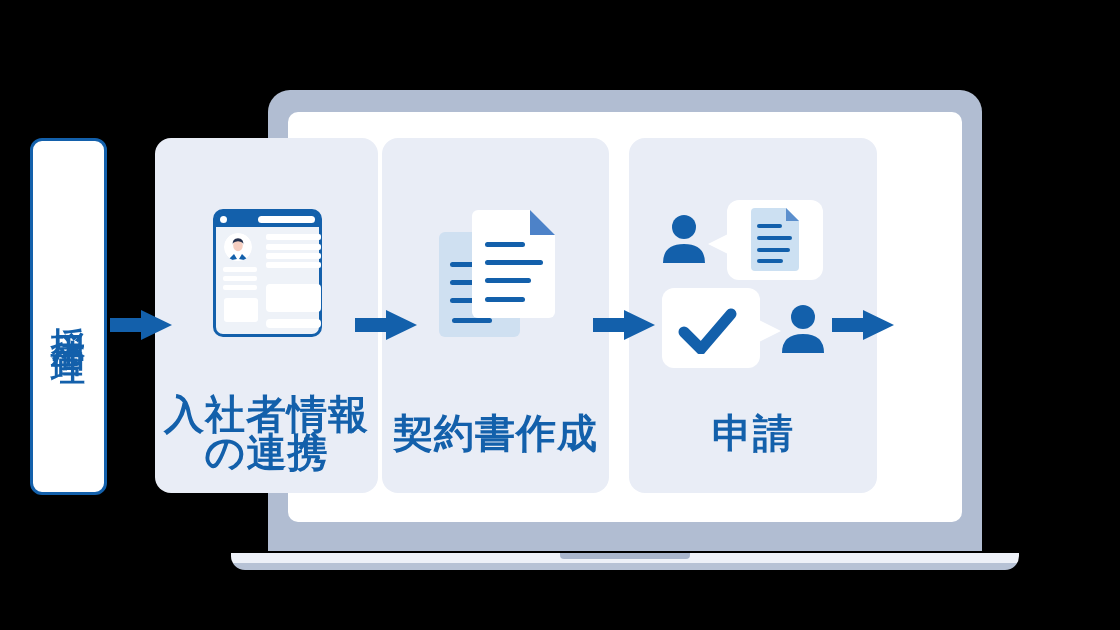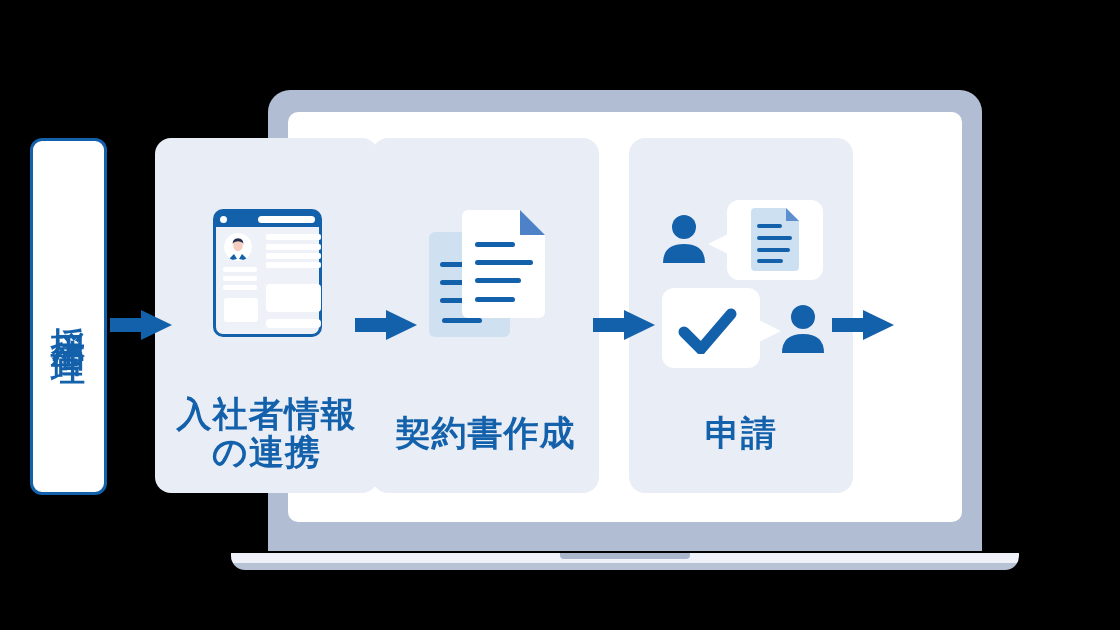--- a/index.html
+++ b/index.html
@@ -10,21 +10,21 @@
   .abs{position:absolute;}
   
   .laptop-shell{left:268px;top:90px;width:714px;height:461px;background:#b1bdd2;border-radius:22px 22px 0 0;}
   .laptop-screen{left:288px;top:112px;width:674px;height:410px;background:#ffffff;border-radius:10px;}
   .laptop-base{left:231px;top:553px;width:788px;height:17px;border-radius:0 0 14px 14px;
     background:linear-gradient(#eef1f8 0 58%,#b7c2d5 58% 100%);}
   .laptop-notch{left:560px;top:553px;width:130px;height:6px;background:#aab6cc;border-radius:0 0 4px 4px;}
   
   .panel{top:138px;height:355px;background:#e9edf6;border-radius:16px;}
   .step-label{left:0;right:0;top:240px;height:110px;display:flex;align-items:center;justify-content:center;
-    text-align:center;color:#1360ab;font-size:35px;line-height:38px;font-weight:800;white-space:pre-line;letter-spacing:1px;}
+    text-align:center;color:#1360ab;font-size:40px;line-height:38px;font-weight:800;white-space:pre-line;letter-spacing:1px;}
   
   .source-box{left:30px;top:138px;width:77px;height:357px;background:#fff;border:3px solid #1360ab;border-radius:12px;
     box-sizing:border-box;display:flex;align-items:center;justify-content:center;}
   .source-label{writing-mode:vertical-rl;text-orientation:upright;color:#1360ab;font-size:34px;font-weight:800;letter-spacing:8px;}
   
   .flow-arrow{width:62px;height:30px;top:310px;}
   .flow-arrow .bar{position:absolute;left:0;top:8px;width:31px;height:14px;background:#1360ab;}
   .flow-arrow .head{position:absolute;left:31px;top:0;width:0;height:0;
     border-left:31px solid #1360ab;border-top:15px solid transparent;border-bottom:15px solid transparent;}
   
@@ -83,40 +83,40 @@
       <div class="w" style="left:50px;top:32px;width:55px;height:6px;"></div>
       <div class="w" style="left:50px;top:41px;width:55px;height:6px;"></div>
       <div class="w" style="left:50px;top:50px;width:55px;height:6px;"></div>
       <div class="w" style="left:50px;top:72px;width:55px;height:28px;border-radius:4px;"></div>
       <div class="w" style="left:50px;top:107px;width:55px;height:9px;border-radius:4px;"></div>
     </div>
     <div class="abs step-label">入社者情報
 の連携</div>
   </div>
 
-  <div class="abs panel" style="left:372px;width:227px;">
+  <div class="abs panel" style="left:382px;width:227px;">
     <div>
       <div class="abs" style="left:57px;top:94px;width:81px;height:105px;background:#cfe0f1;border-radius:6px;"></div>
       <div class="doc-line" style="left:68px;top:124px;width:40px;"></div>
       <div class="doc-line" style="left:68px;top:142px;width:40px;"></div>
       <div class="doc-line" style="left:68px;top:160px;width:40px;"></div>
       <div class="abs" style="left:90px;top:72px;width:83px;height:108px;background:#fff;border-radius:6px;
            clip-path:polygon(0 0, calc(100% - 25px) 0, 100% 25px, 100% 100%, 0 100%);"></div>
       <div class="abs" style="left:148px;top:72px;width:25px;height:25px;background:#4d82c8;
            clip-path:polygon(0 0, 100% 100%, 0 100%);"></div>
       <div class="doc-line" style="left:103px;top:104px;width:40px;"></div>
       <div class="doc-line" style="left:103px;top:122px;width:58px;"></div>
       <div class="doc-line" style="left:103px;top:140px;width:46px;"></div>
       <div class="doc-line" style="left:103px;top:159px;width:40px;"></div>
       <div class="doc-line" style="left:70px;top:180px;width:40px;"></div>
     </div>
     <div class="abs step-label">契約書作成</div>
   </div>
 
-  <div class="abs panel" style="left:629px;width:224px;">
+  <div class="abs panel" style="left:629px;width:248px;">
     <div>
 
       <svg class="abs" style="left:33px;top:77px;" width="44" height="48" viewBox="0 0 44 48">
         <circle cx="22" cy="12" r="12" fill="#1360ab"></circle>
         <path d="M1 48 Q1 29 22 29 Q43 29 43 48 Z" fill="#1360ab"></path>
       </svg>
 
       <div class="bubble" style="left:98px;top:62px;width:96px;height:80px;"></div>
       <div class="abs" style="left:79px;top:96px;width:0;height:0;border-right:20px solid #fff;
            border-top:10px solid transparent;border-bottom:10px solid transparent;"></div>

